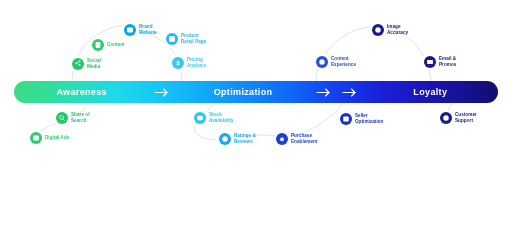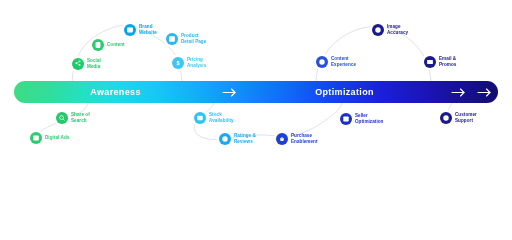--- a/index.html
+++ b/index.html
@@ -131,20 +131,23 @@
       </svg>
     </div>
 
     <div class="bar-arrow">
       <svg width="16" height="9" viewBox="0 0 16 9" fill="none" stroke="#ffffff" stroke-width="1.1" stroke-linecap="round" stroke-linejoin="round">
         <path d="M1 4.5 H13"></path>
           <path d="M9.5 1 L13 4.5 L9.5 8"></path>
       </svg>
     </div>
 
+    <div class="bar-cell">
+      <span class="bar-label">Loyalty</span>
+    </div>
 
   </div>
 
   <div id="nodes">
       <div class="node" style="left: 72px; top: 58px;">
         <span class="dot" style="background: rgb(34, 201, 106);">
           <svg width="8" height="8" viewBox="0 0 10 10" fill="#ffffff">
             <circle cx="3" cy="4" r="1.1"></circle>
             <circle cx="7" cy="1.8" r="1.1"></circle>
             <circle cx="7" cy="6.2" r="1.1"></circle>

